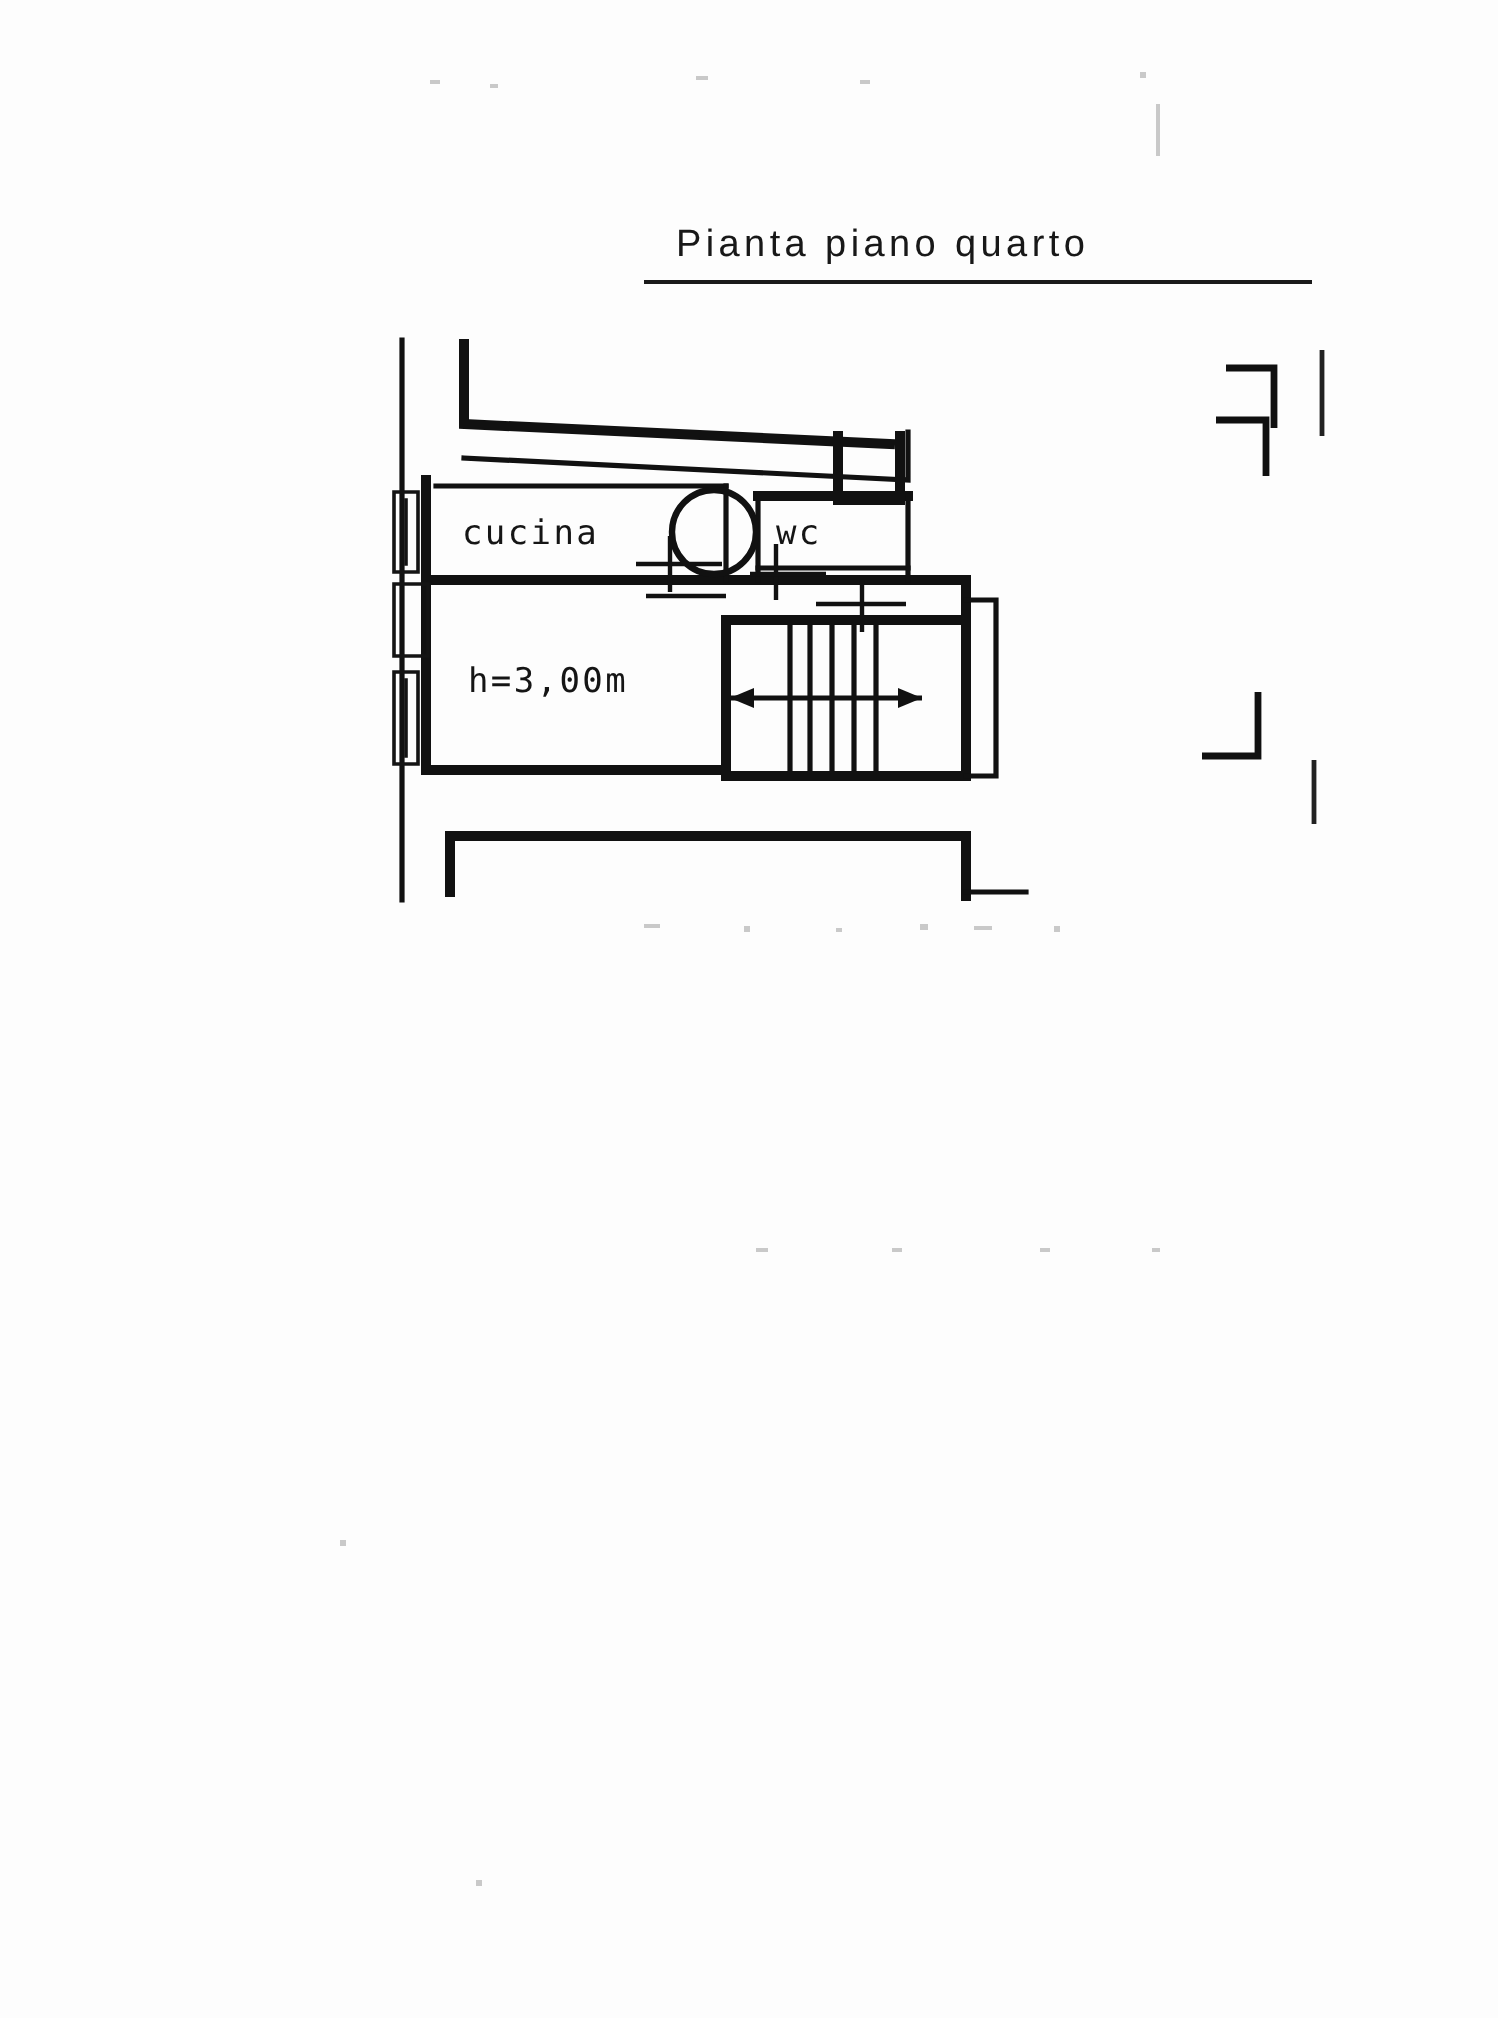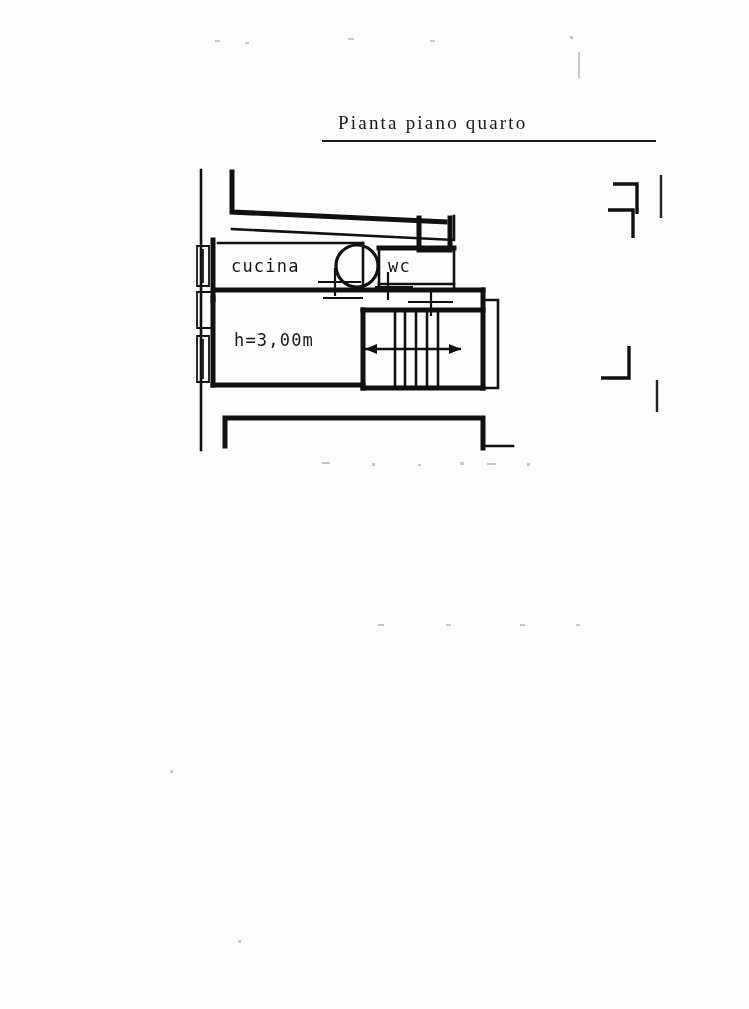--- a/index.html
+++ b/index.html
@@ -21,21 +21,21 @@
     background: #fdfdfd;
   }
   .plan-block {
     position: absolute;
   }
   #plan-quarto { left: 0; top: 0; width: 749px; height: 500px; }
   #plan-sottotetto { left: 0; top: 500px; width: 749px; height: 509px; }
 
   .plan-title {
     position: absolute;
-    font-family: Liberation Serif, serif;
+    font-family: Liberation Sans, sans-serif;
     font-size: 19px;
     letter-spacing: 2.2px;
     color: #181818;
     white-space: nowrap;
     font-weight: 500;
   }
   .title-rule {
     position: absolute;
     height: 2px;
     background: #1a1a1a;

